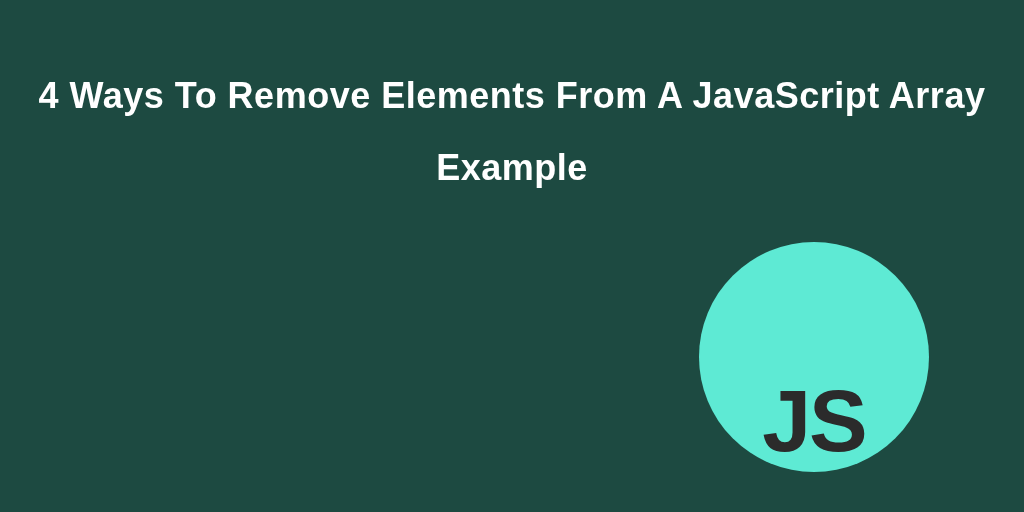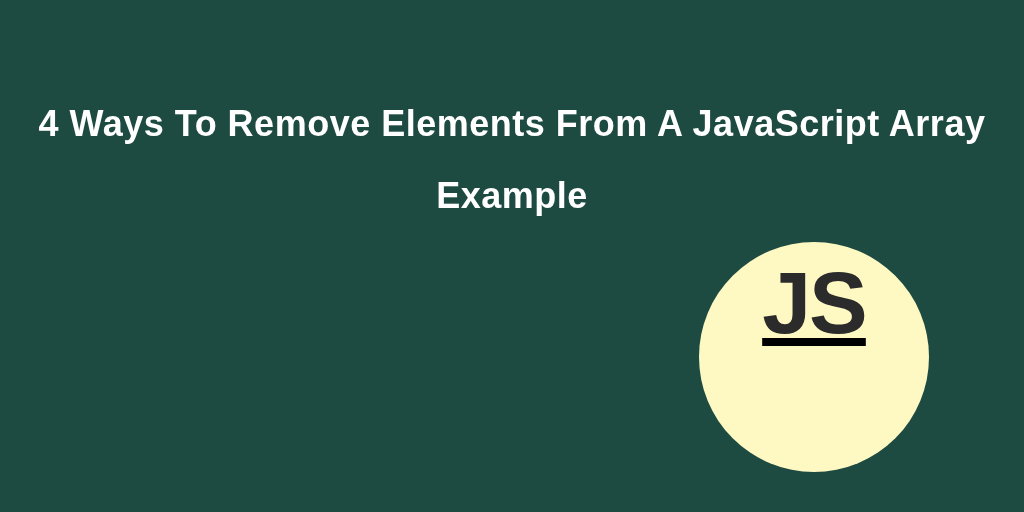--- a/index.html
+++ b/index.html
@@ -13,36 +13,35 @@
       background-color: #1d4a41;
       font-family: 'Arial', 'Helvetica', sans-serif;
       position: relative;
       overflow: hidden;
     }
     .title {
       color: #ffffff;
       font-size: 36px;
       font-weight: 800;
       text-align: center;
-      padding-top: 88px;
+      padding-top: 60px;
       line-height: 2;
       letter-spacing: 0.5px;
     }
     .js-badge {
       position: absolute;
       bottom: 40px;
       right: 95px;
       width: 230px;
       height: 230px;
-      background-color: #fef9c3;
+      background-color: #5eead4;
       border-radius: 50%;
       display: flex;
-      align-items: flex-start;
+      align-items: flex-end;
       justify-content: center;
-      text-decoration: underline;
     }
     .js-text {
       color: #2b2b2b;
       font-size: 88px;
       font-weight: 900;
       letter-spacing: -2px;
       margin-top: 10px;
     }
   </style>
 </head>

